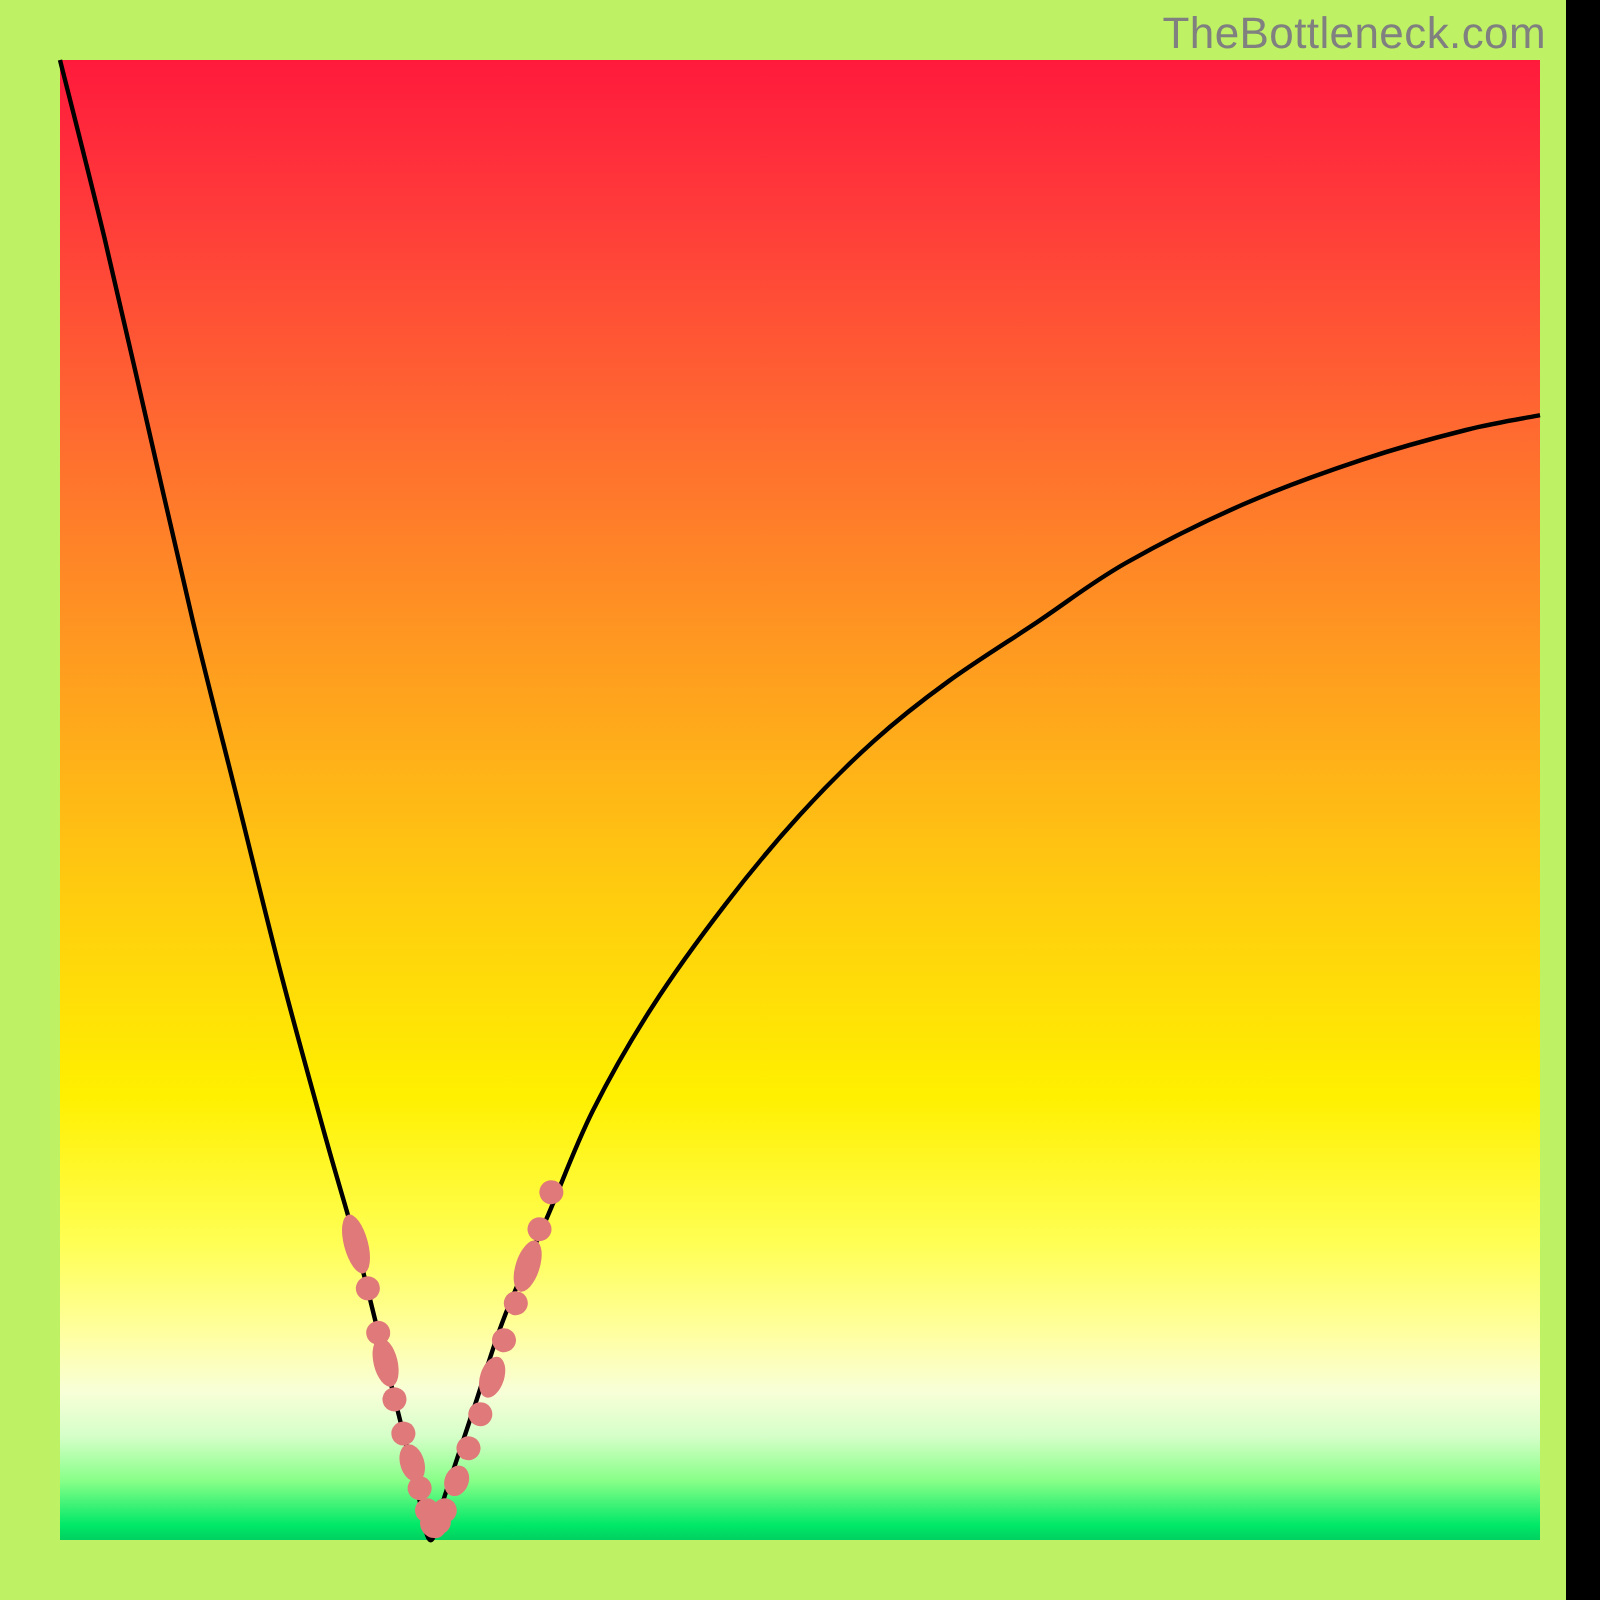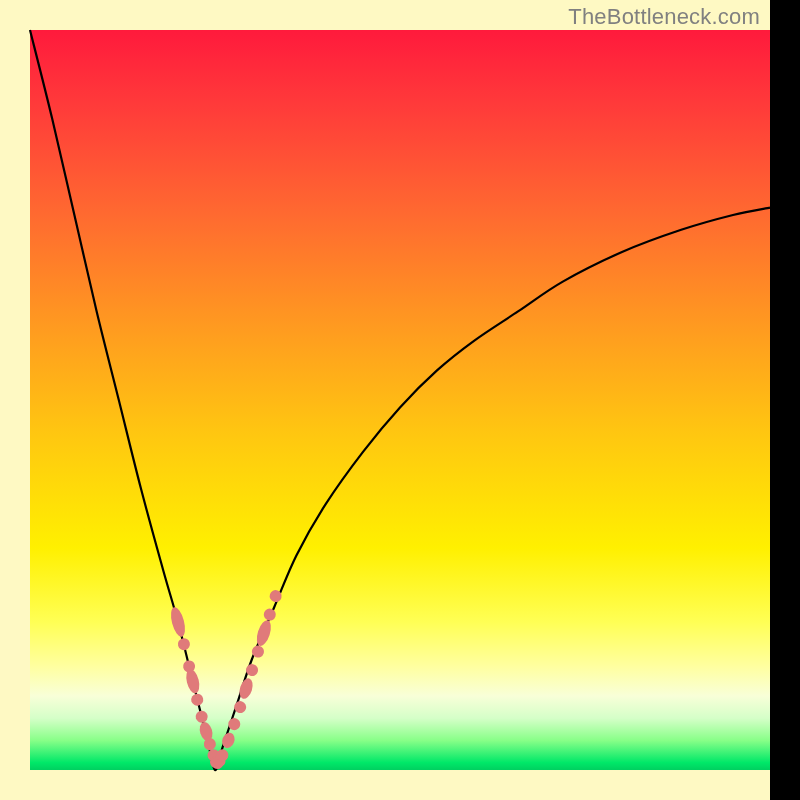--- a/index.html
+++ b/index.html
@@ -8,21 +8,22 @@
     width: 800px;
     height: 800px;
     overflow: hidden;
     background: #000;
     font-family: Arial, Helvetica, sans-serif;
   }
   .frame {
     position: relative;
     width: 770px;
     height: 800px;
-    background: #fef9c3;
+    background: #bef264;
+    padding-left: 13px;
   }
   .plot-area {
     position: absolute;
     left: 30px;
     top: 30px;
     width: 740px;
     height: 740px;
     background: linear-gradient(
       to bottom,
       #ff1a3c 0%,

